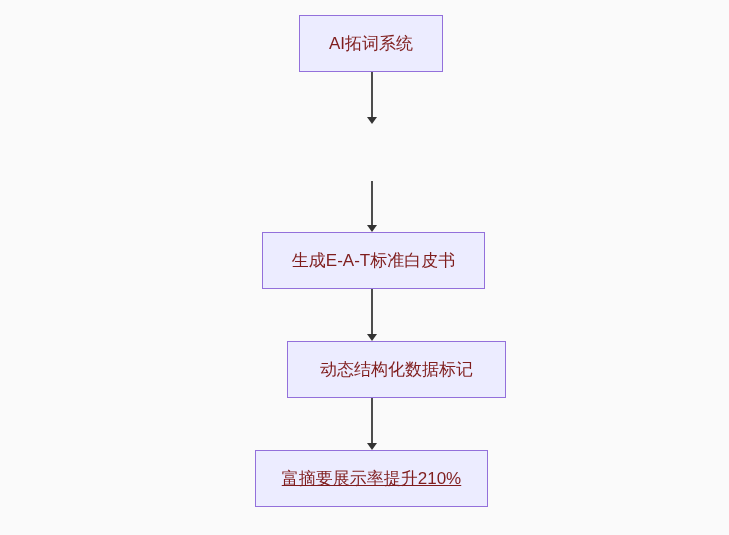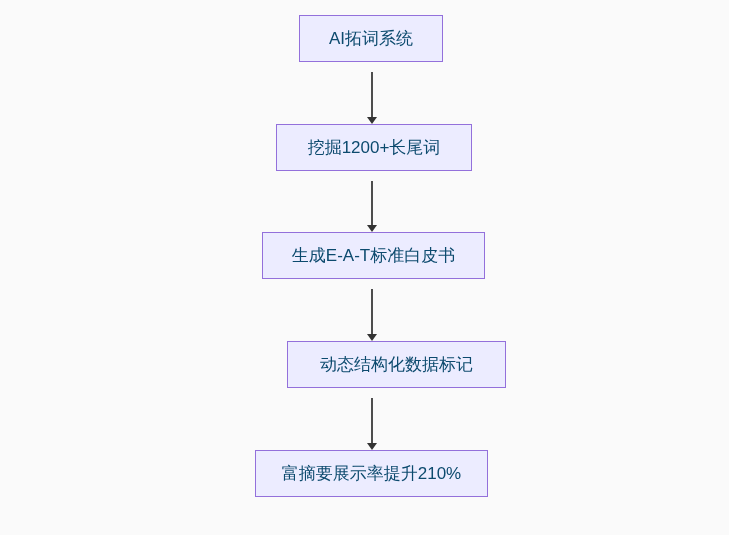--- a/index.html
+++ b/index.html
@@ -10,24 +10,24 @@
     position: relative;
     width: 729px;
     height: 535px;
     background: #fafafa;
     overflow: hidden;
     font-family: "Liberation Sans", "DejaVu Sans", sans-serif;
   }
   .node {
     position: absolute;
     box-sizing: border-box;
-    height: 47px;
+    height: 57px;
     background: #ececff;
     border: 1px solid #9370db;
-    color: #0c4a6e;
+    color: #7f1d1d;
     font-size: 17px;
     line-height: 1.25;
     display: flex;
     align-items: center;
     justify-content: center;
     text-align: center;
     white-space: nowrap;
   }
   .edge {
     position: absolute;
@@ -49,27 +49,26 @@
     border-top: 7px solid #333333;
   }
 </style>
 </head>
 <body>
 
 <div class="canvas">
 
   <div class="node" style="left:299px; top:15px; width:144px;">AI拓词系统</div>
 
-  <div class="node" style="left:276px; top:124px; width:196px;">挖掘1200+长尾词</div>
 
   <div class="node" style="left:262px; top:232px; width:223px;">生成E-A-T标准白皮书</div>
 
   <div class="node" style="left:264px; top:341px; width:219px;margin-left:23px;">动态结构化数据标记</div>
 
-  <div class="node" style="left:255px; top:450px; width:233px;">富摘要展示率提升210%</div>
+  <div class="node" style="left:255px; top:450px; width:233px;text-decoration:underline;">富摘要展示率提升210%</div>
 
   <div class="edge" style="left:366px; top:72px; height:52px;">
     <div class="line"></div>
     <div class="arrowhead"></div>
   </div>
 
   <div class="edge" style="left:366px; top:181px; height:51px;">
     <div class="line"></div>
     <div class="arrowhead"></div>
   </div>

